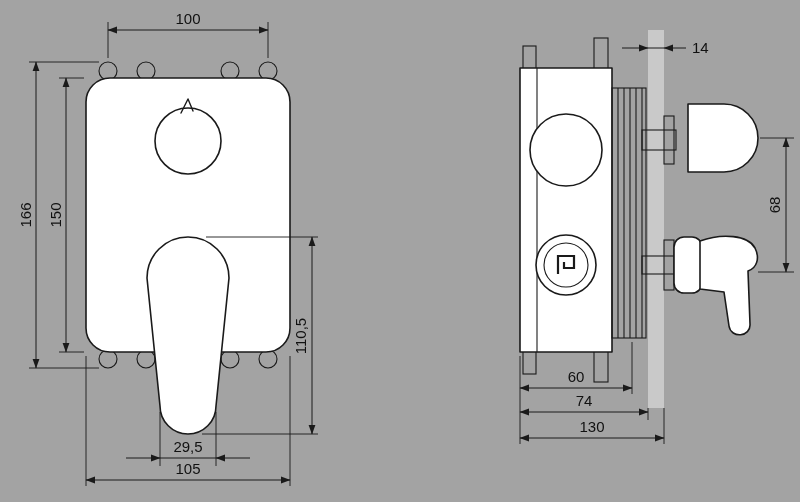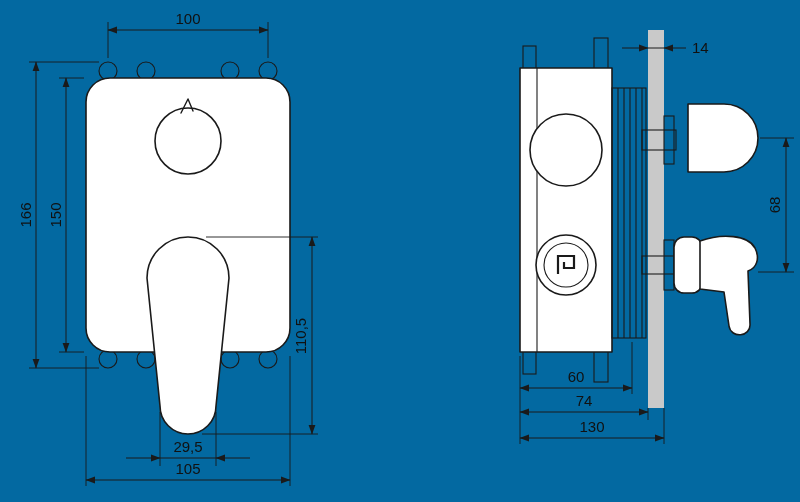--- a/index.html
+++ b/index.html
@@ -1,16 +1,16 @@
 <!DOCTYPE html>
 <html><head>
 <meta charset="utf-8">
 <style>
   html,body{margin:0;padding:0;background:#fff;}
-  .stage{width:800px;height:502px;position:relative;background:#0369a1;overflow:hidden;}
+  .stage{width:800px;height:502px;position:relative;background:#a3a3a3;overflow:hidden;}
   svg{display:block;}
   .outline{fill:#fff;stroke:#1a1a1a;stroke-width:1.6;stroke-linejoin:round;}
   .thin{fill:none;stroke:#1a1a1a;stroke-width:1.4;stroke-linecap:round;stroke-linejoin:round;}
   .innerline{fill:none;stroke:#1a1a1a;stroke-width:1.1;}
   .dim{stroke:#1a1a1a;stroke-width:1;fill:none;}
   .ext{stroke:#1a1a1a;stroke-width:0.9;fill:none;}
   .wall{fill:#c9c9c9;stroke:none;}
   .logo{fill:none;stroke:#1a1a1a;stroke-width:2.2;stroke-linejoin:miter;}
   text{font-family:"Liberation Sans", sans-serif;font-size:15px;fill:#111;}
   .vlabel{text-anchor:middle;}

